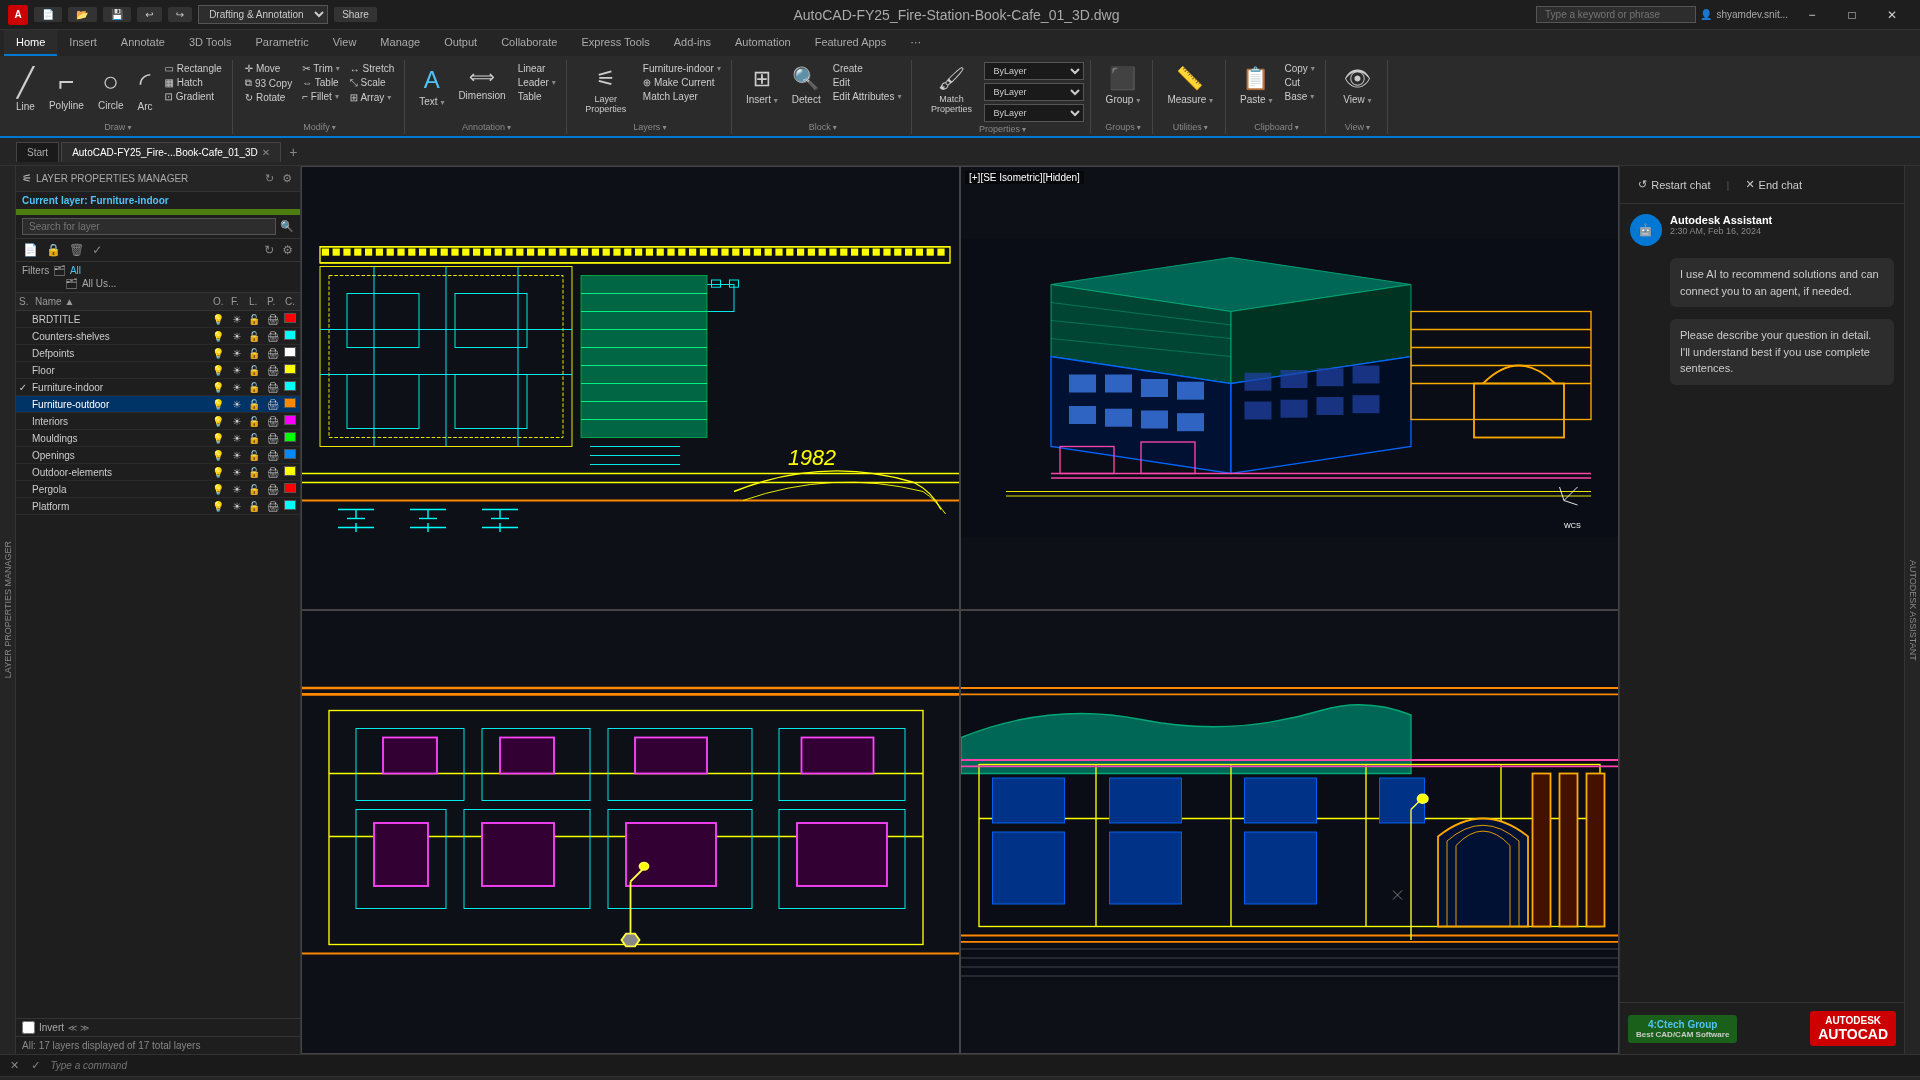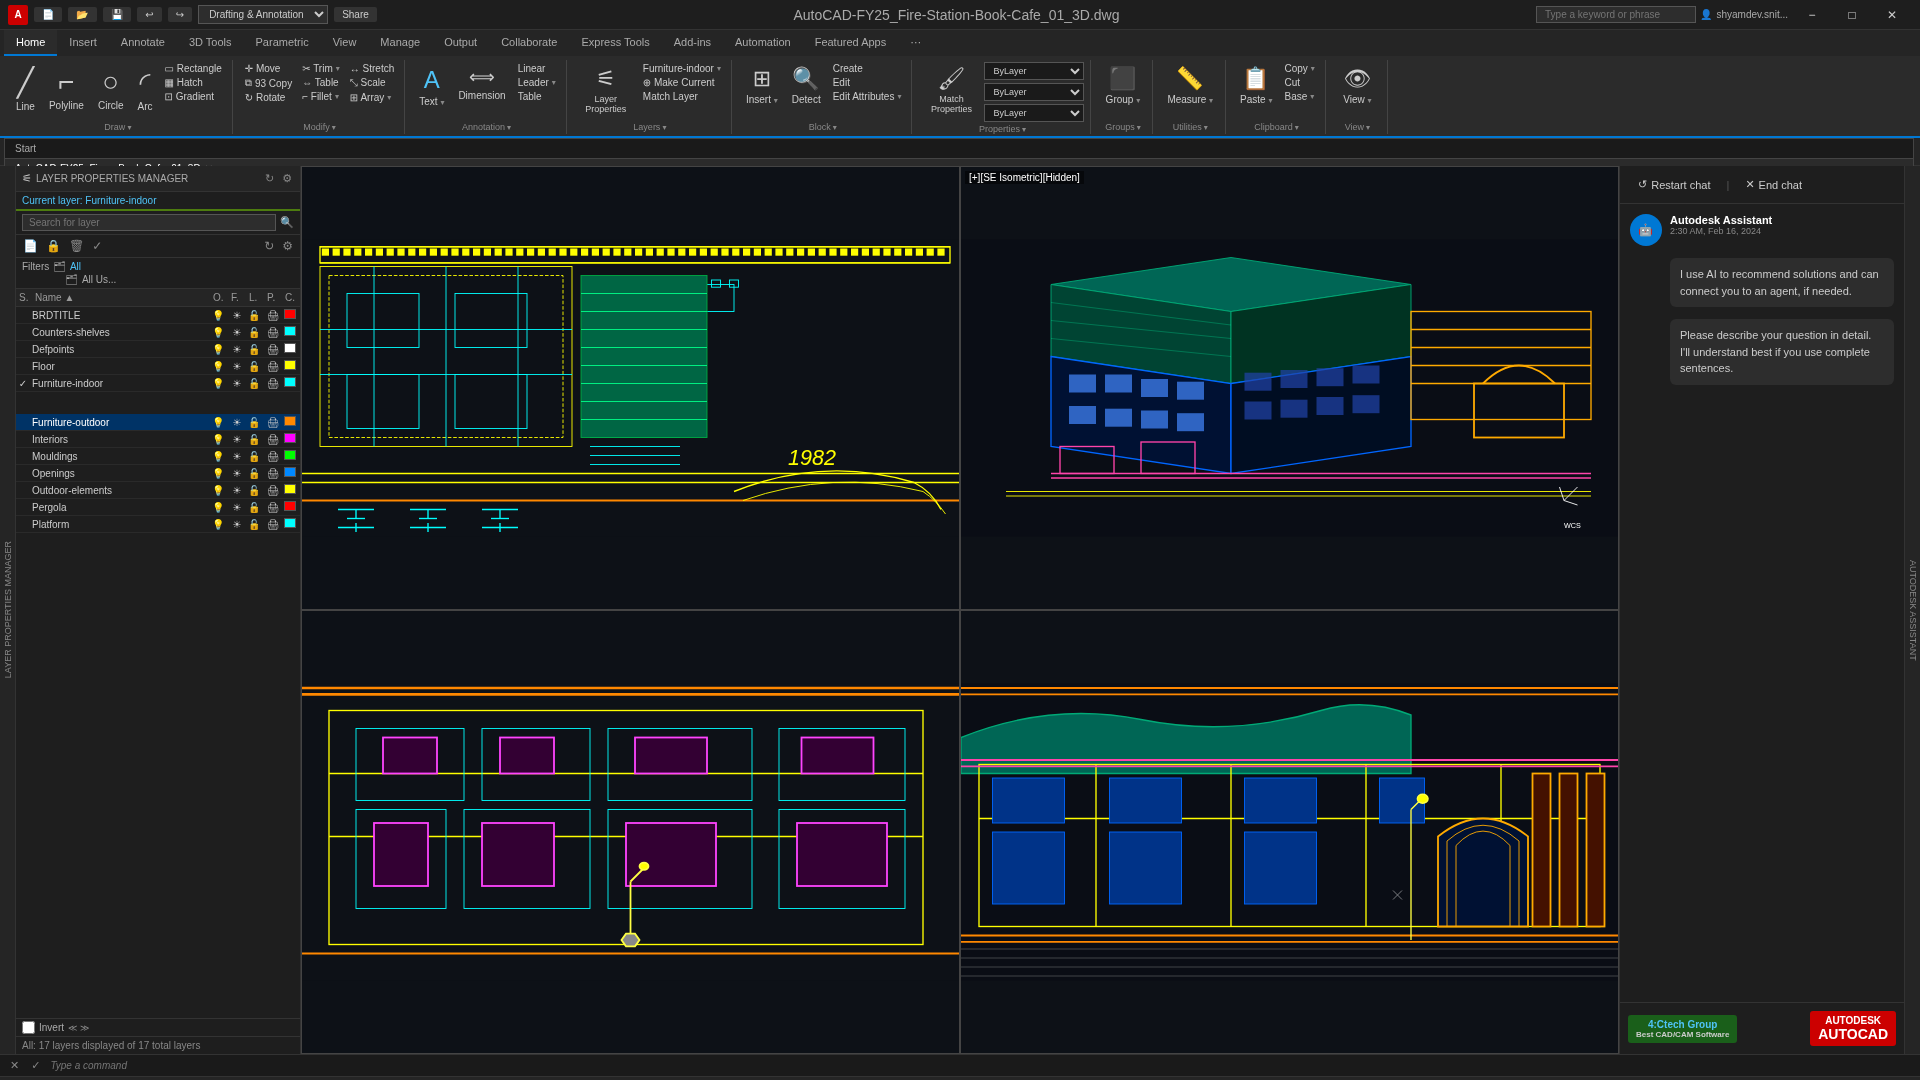--- a/index.html
+++ b/index.html
@@ -119,23 +119,23 @@
       font-size: 10px;
       padding: 2px 4px;
       width: 120px;
     }
 
     
     #doc-tabs {
       background: #252525;
       height: 28px;
       display: flex;
+      align-items: center;
       border-bottom: 1px solid #333;
-      padding: 0 4px;
-      flex-direction: column;
+      padding: 0 16px;
     }
     .doc-tab {
       padding: 4px 10px;
       background: #1a1a1a;
       color: #aaa;
       border: 1px solid #444;
       border-bottom: none;
       cursor: pointer;
       font-size: 10px;
       display: flex;
@@ -188,21 +188,22 @@
       border: 1px solid #555;
       color: #ccc;
       padding: 2px 6px;
       font-size: 10px;
       flex: 1;
     }
     .current-layer {
       padding: 3px 6px;
       font-size: 10px;
       color: #aaa;
-      border-bottom: 2px solid #4d7c0f;
+      border-bottom: 6px solid #4d7c0f;
+      font-weight: bold;
     }
     .current-layer span { color: #4fc3f7; }
     #layer-toolbar {
       display: flex;
       align-items: center;
       padding: 2px 4px;
       border-bottom: 1px solid #333;
       gap: 2px;
     }
     .lt-btn { background: none; border: none; color: #888; cursor: pointer; padding: 2px 3px; font-size: 12px; }
@@ -228,21 +229,21 @@
       overflow-y: auto;
       font-size: 10px;
     }
     .layer-row {
       display: flex;
       align-items: center;
       padding: 1px 0;
       cursor: pointer;
       border-bottom: 1px solid #2a2a2a;
     }
-    .layer-row.selected { background: #003366; margin-top: 22px; }
+    .layer-row.selected { background: #003366; }
     .layer-cell { padding: 1px 2px; white-space: nowrap; overflow: hidden; }
     .layer-icon { width: 14px; text-align: center; font-size: 10px; }
     .color-swatch { width: 12px; height: 10px; display: inline-block; border: 1px solid #555; }
     #layer-status {
       padding: 3px 6px;
       font-size: 10px;
       color: #888;
       border-top: 1px solid #333;
     }
     #layer-invert {

